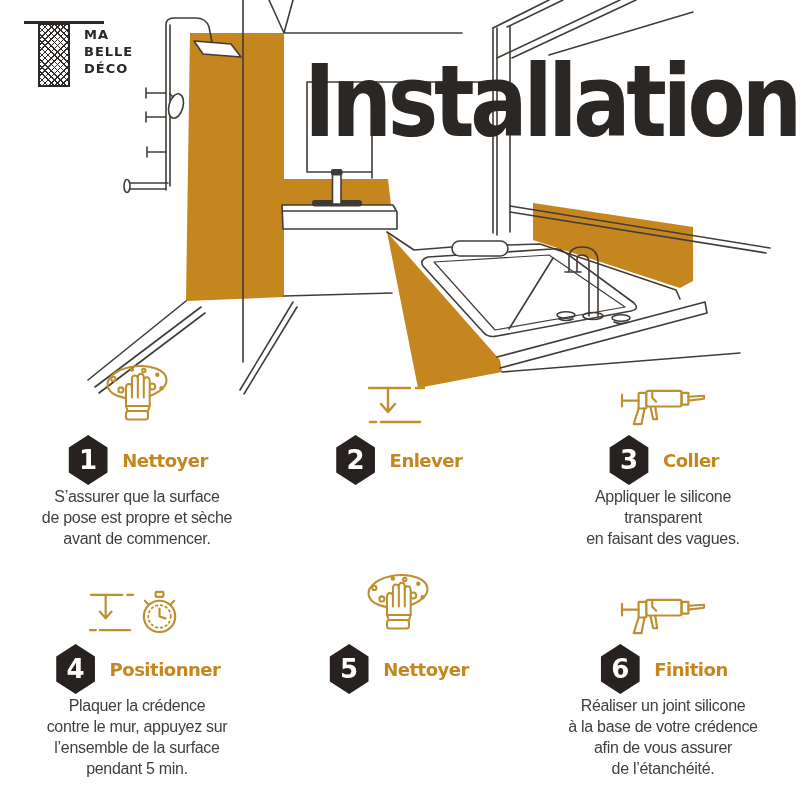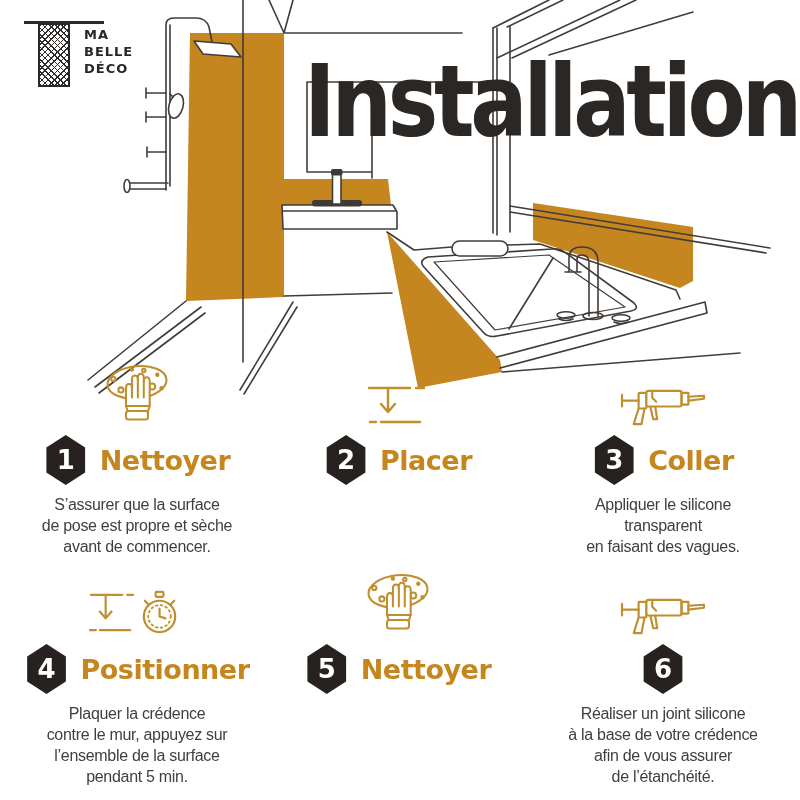--- a/index.html
+++ b/index.html
@@ -27,23 +27,23 @@
 
   
   .step{position:absolute;width:270px;display:flex;flex-direction:column;align-items:center;}
   .icon-slot{display:flex;align-items:flex-end;justify-content:center;}
   .row1 .icon-slot{height:78px;}
   .row2 .icon-slot{height:74px;}
   .step-head{display:flex;align-items:center;gap:12px;margin-top:6px;height:52px;}
   .hex{width:44px;height:50px;background:#272220;color:#fff;display:flex;align-items:center;
       justify-content:center;font-family:"DejaVu Sans",sans-serif;font-weight:bold;font-size:26px;
       clip-path:polygon(50% 0%,94% 25%,94% 75%,50% 100%,6% 75%,6% 25%);}
-  .step-label{font-family:"DejaVu Sans",sans-serif;font-weight:bold;font-size:27px;
+  .step-label{font-family:"DejaVu Sans",sans-serif;font-weight:bold;font-size:18px;
       letter-spacing:-0.5px;color:#c5861e;}
-  .step-text{margin-top:8px;font-size:16px;line-height:1.32;letter-spacing:-0.3px;
+  .step-text{font-size:16px;line-height:1.32;letter-spacing:-0.3px;
       color:#3f3f3f;text-align:center;white-space:pre-line;}
 
   #step1{left:2px;top:350px;}   #step2{left:263px;top:350px;}  #step3{left:528px;top:350px;}
   #step4{left:2px;top:563px;}   #step5{left:263px;top:563px;}  #step6{left:528px;top:563px;}
 </style>
 </head>
 <body>
 
 <svg width="0" height="0" style="position:absolute" aria-hidden="true">
   <defs>
@@ -166,21 +166,21 @@
 </div>
 
 <div class="step row1" id="step2">
   <div class="icon-slot">
       <svg width="64" height="46">
         <use href="#sym-placer"></use>
       </svg>
     </div>
   <div class="step-head">
     <div class="hex">2</div>
-    <div class="step-label">Placer</div>
+    <div class="step-label">Enlever</div>
   </div>
 </div>
 
 <div class="step row1" id="step3">
   <div class="icon-slot">
       <svg width="88" height="41">
         <use href="#sym-gun"></use>
       </svg>
     </div>
   <div class="step-head">
@@ -221,18 +221,19 @@
 </div>
 
 <div class="step row2" id="step6">
   <div class="icon-slot">
       <svg width="88" height="41">
         <use href="#sym-gun"></use>
       </svg>
     </div>
   <div class="step-head">
     <div class="hex">6</div>
+    <div class="step-label">Finition</div>
   </div>
   <div class="step-text">Réaliser un joint silicone
 à la base de votre crédence
 afin de vous assurer
 de l’étanchéité.</div>
 </div>
 
 </body></html>

